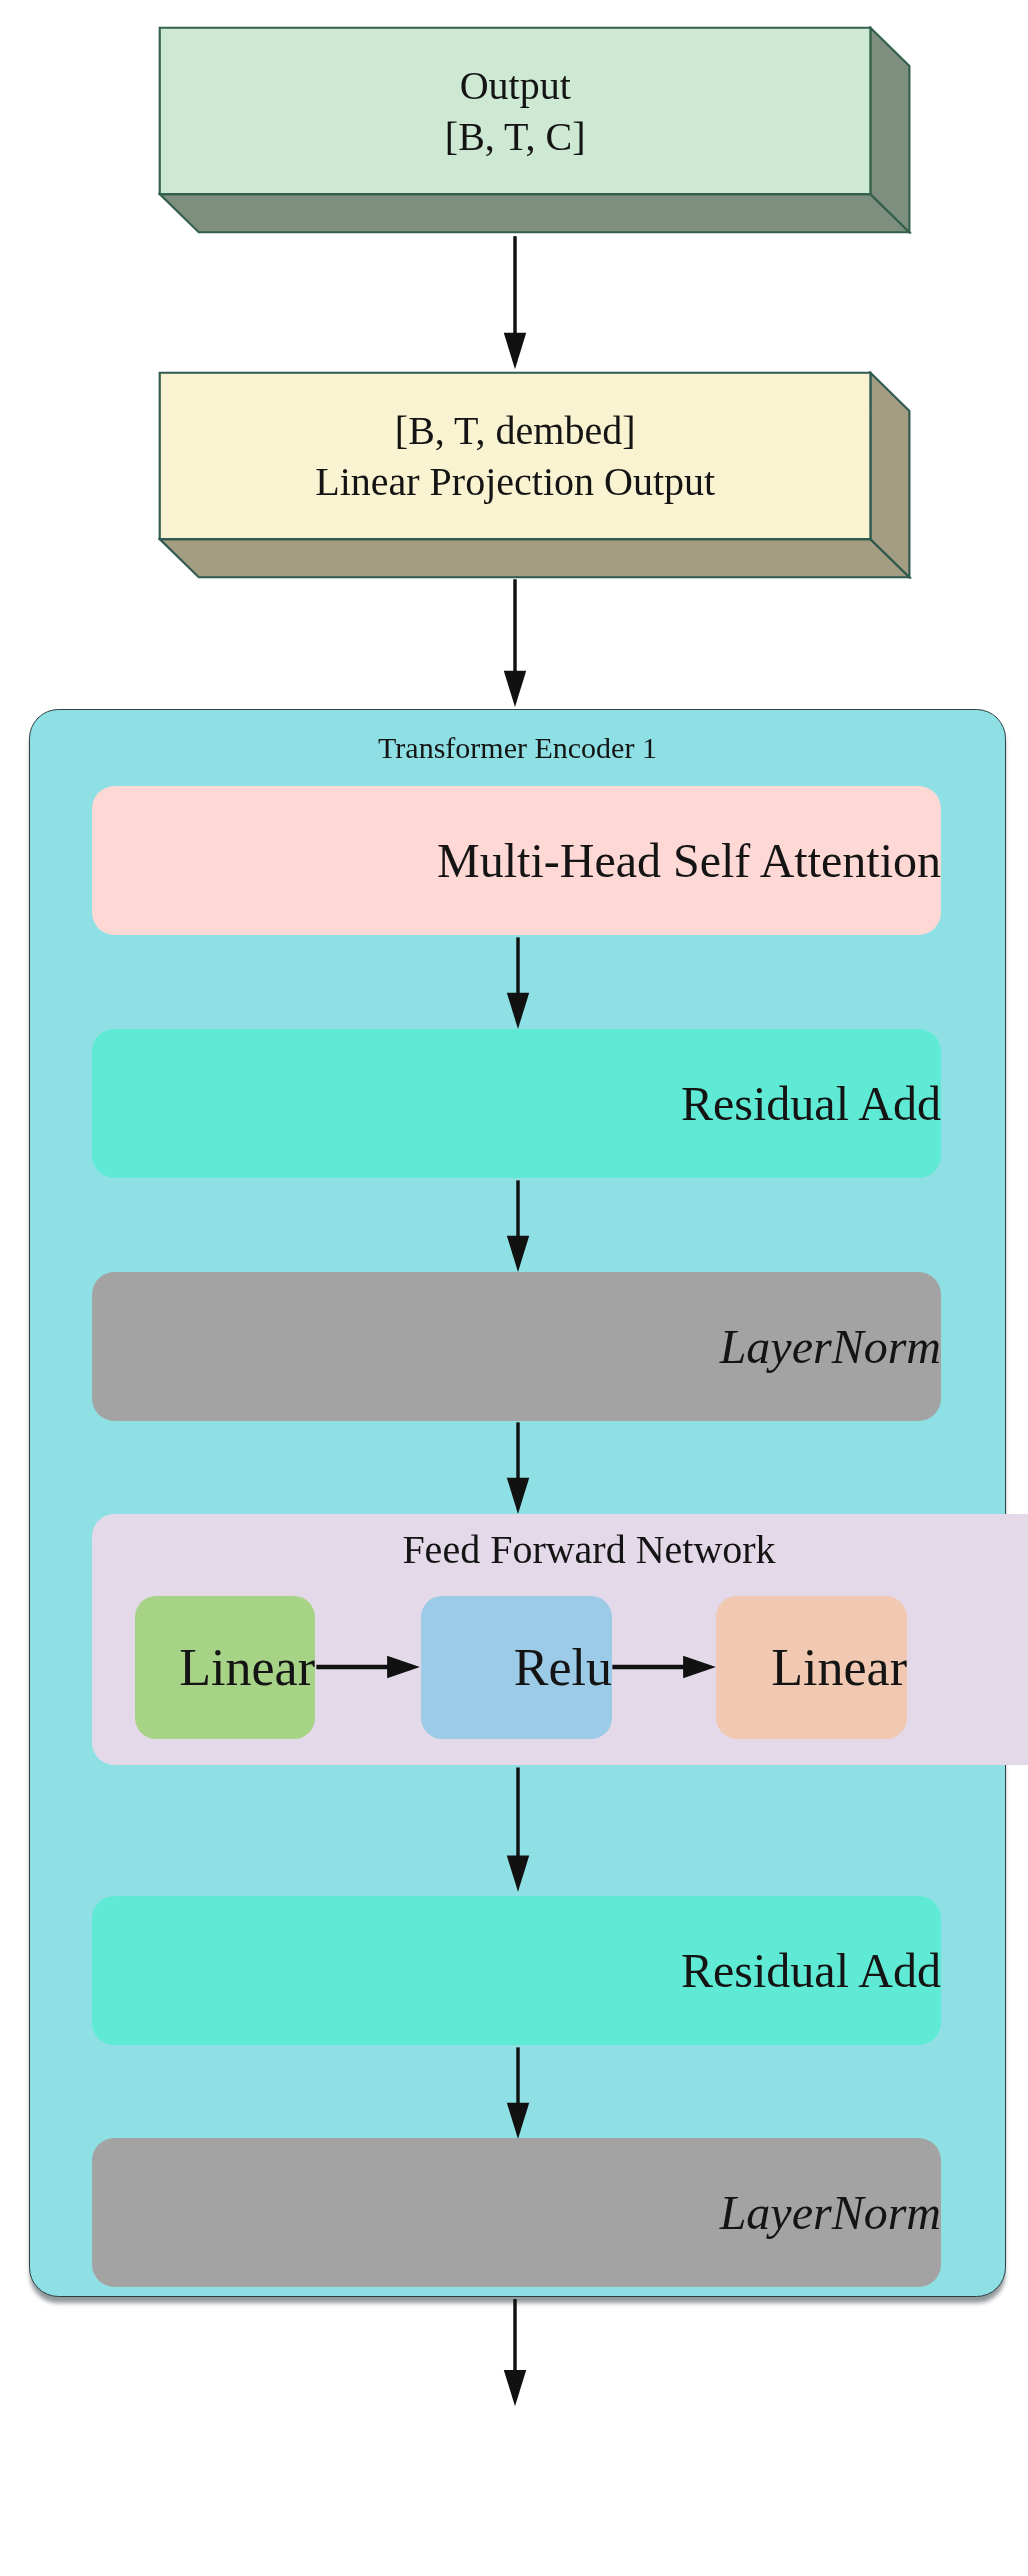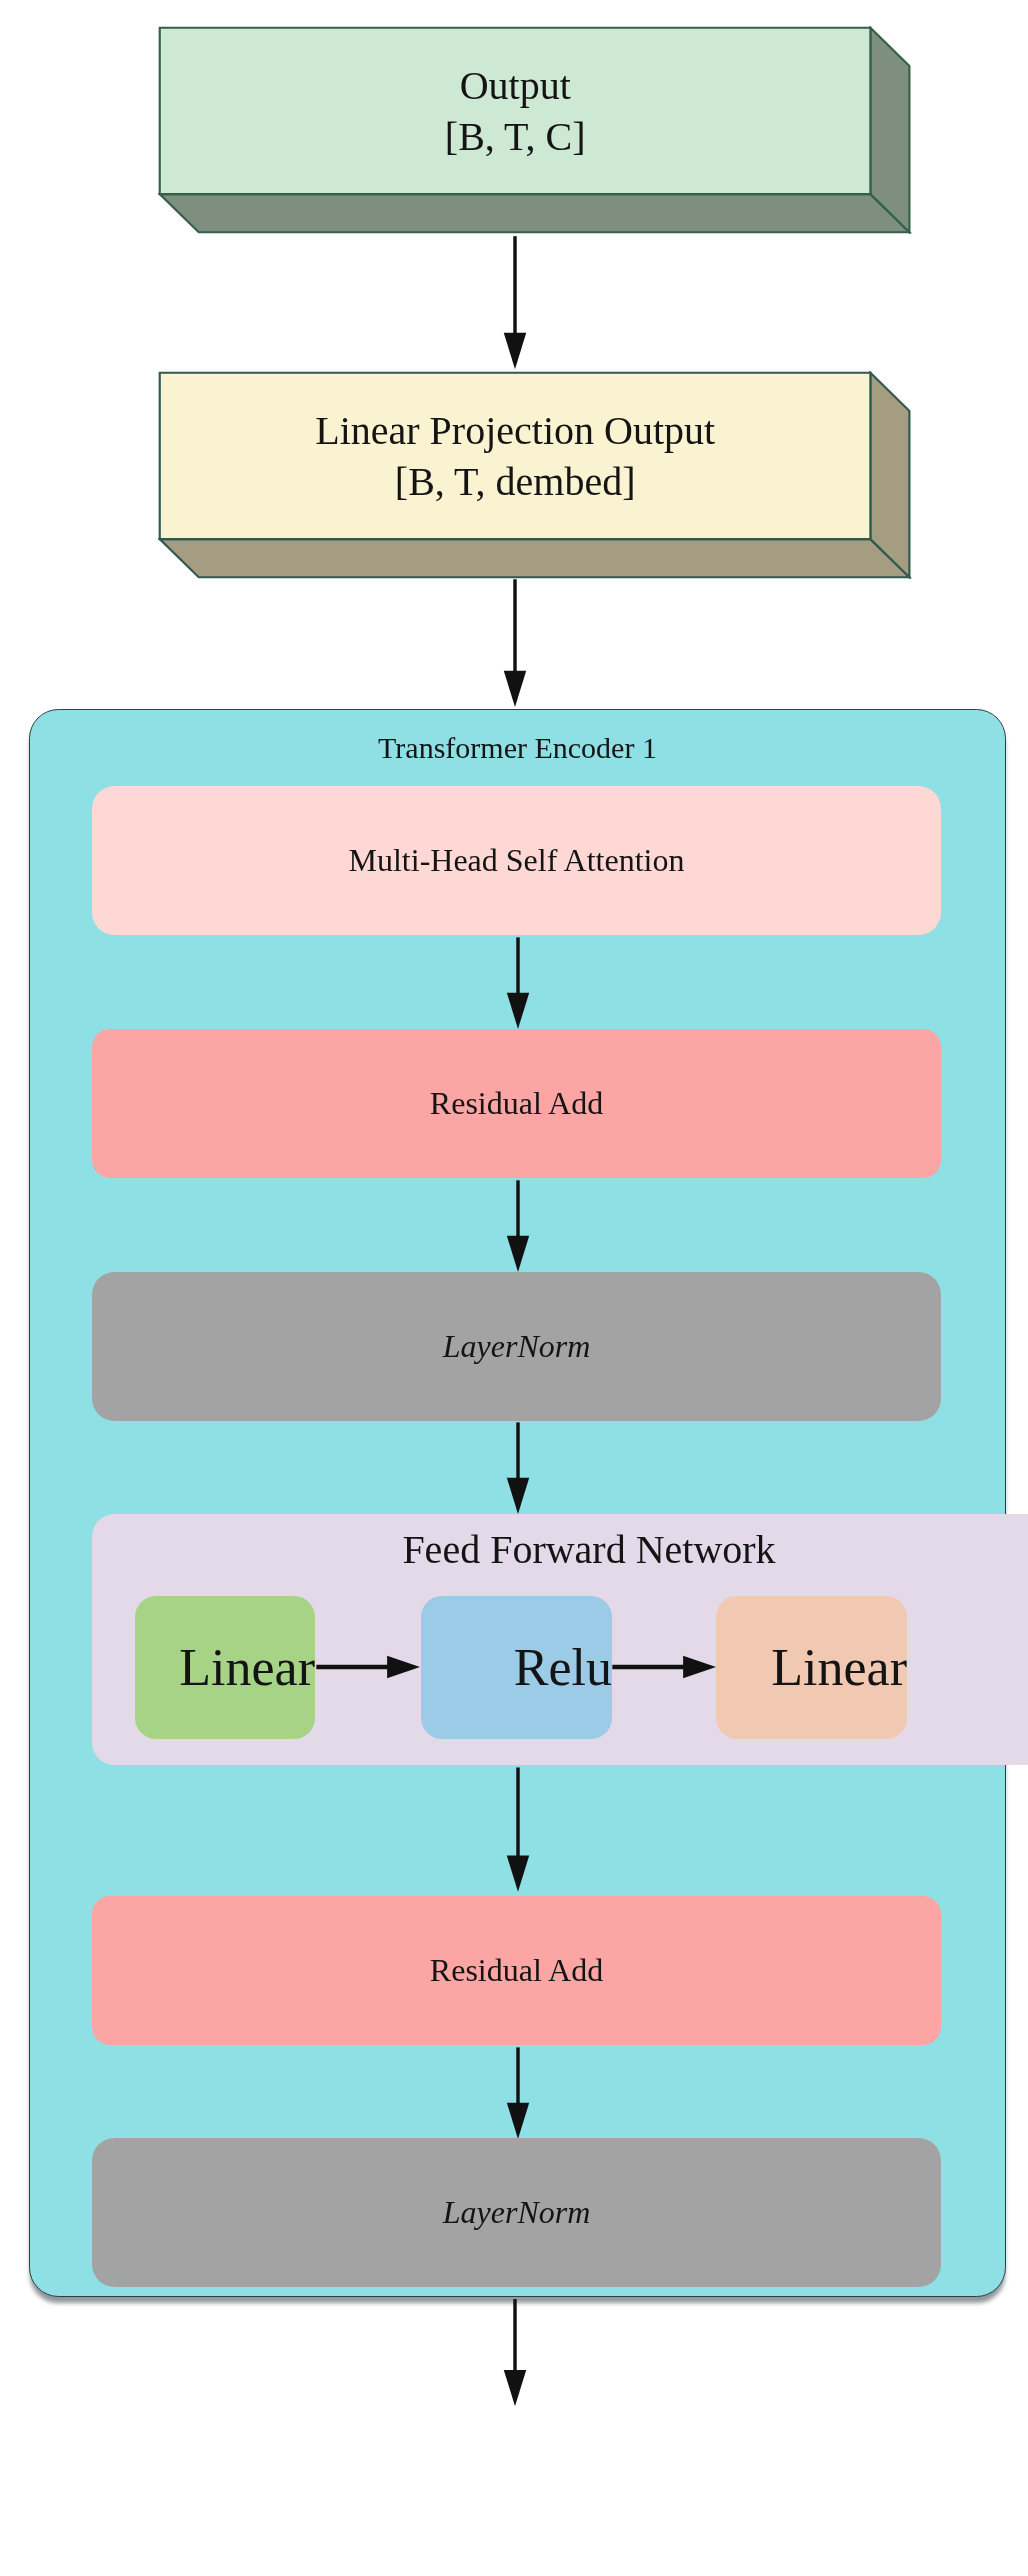--- a/index.html
+++ b/index.html
@@ -33,26 +33,26 @@
     box-sizing:border-box;
   }
   .encoder-title{
     position:absolute;left:0;right:0;top:21px;
     text-align:center;font-size:30px;
   }
   .node{
     position:absolute;
     left:62px;width:849px;height:149px;
     border-radius:22.5px;
-    display:flex;align-items:center;justify-content:center;
-    font-size:32px;text-align:center;
+    display:flex;align-items:center;justify-content:flex-end;
+    font-size:48px;text-align:center;
     box-sizing:border-box;
   }
   .node-mhsa{background:#fdd8d4;}
-  .node-residual{background:#fca5a5;border-radius:18px;}
+  .node-residual{background:#5eead4;}
   .node-layernorm{background:#a3a3a3;font-style:italic;}
 
   .ffn{
     position:absolute;
     left:62px;width:994px;height:251px;
     background:#e4d9e9;
     border-radius:22.5px;
     box-sizing:border-box;
   }
   .ffn-title{
@@ -105,22 +105,22 @@
     <polygon points="22,154 9,112 35,112" fill="#111111"></polygon>
   </svg>
 
   <div class="abs" style="left:158px;top:371px;width:754px;height:208px;">
     <svg width="754" height="208" viewBox="0 0 870 240">
       <polygon points="2,194 822,194 867,238 47,238" fill="#a59d82" stroke="#2f5a50" stroke-width="2.5"></polygon>
       <polygon points="822,2 867,46 867,238 822,194" fill="#a59d82" stroke="#2f5a50" stroke-width="2.5"></polygon>
       <polygon points="2,2 822,2 822,194 2,194" fill="#faf3d2" stroke="#2f5a50" stroke-width="2.5"></polygon>
     </svg>
     <div class="slab-label" style="left:1.7px;top:1.7px;width:711px;height:166px;">
+      <div>[B, T, dembed]</div>
       <div>Linear Projection Output</div>
-      <div>[B, T, dembed]</div>
     </div>
   </div>
 
   <svg class="abs centered-x" style="top:579px;" width="38" height="130" viewBox="0 0 44 150">
     <line x1="22" y1="0" x2="22" y2="112" stroke="#111111" stroke-width="4"></line>
     <polygon points="22,148 9,106 35,106" fill="#111111"></polygon>
   </svg>
 
   <div class="encoder-container">
 

